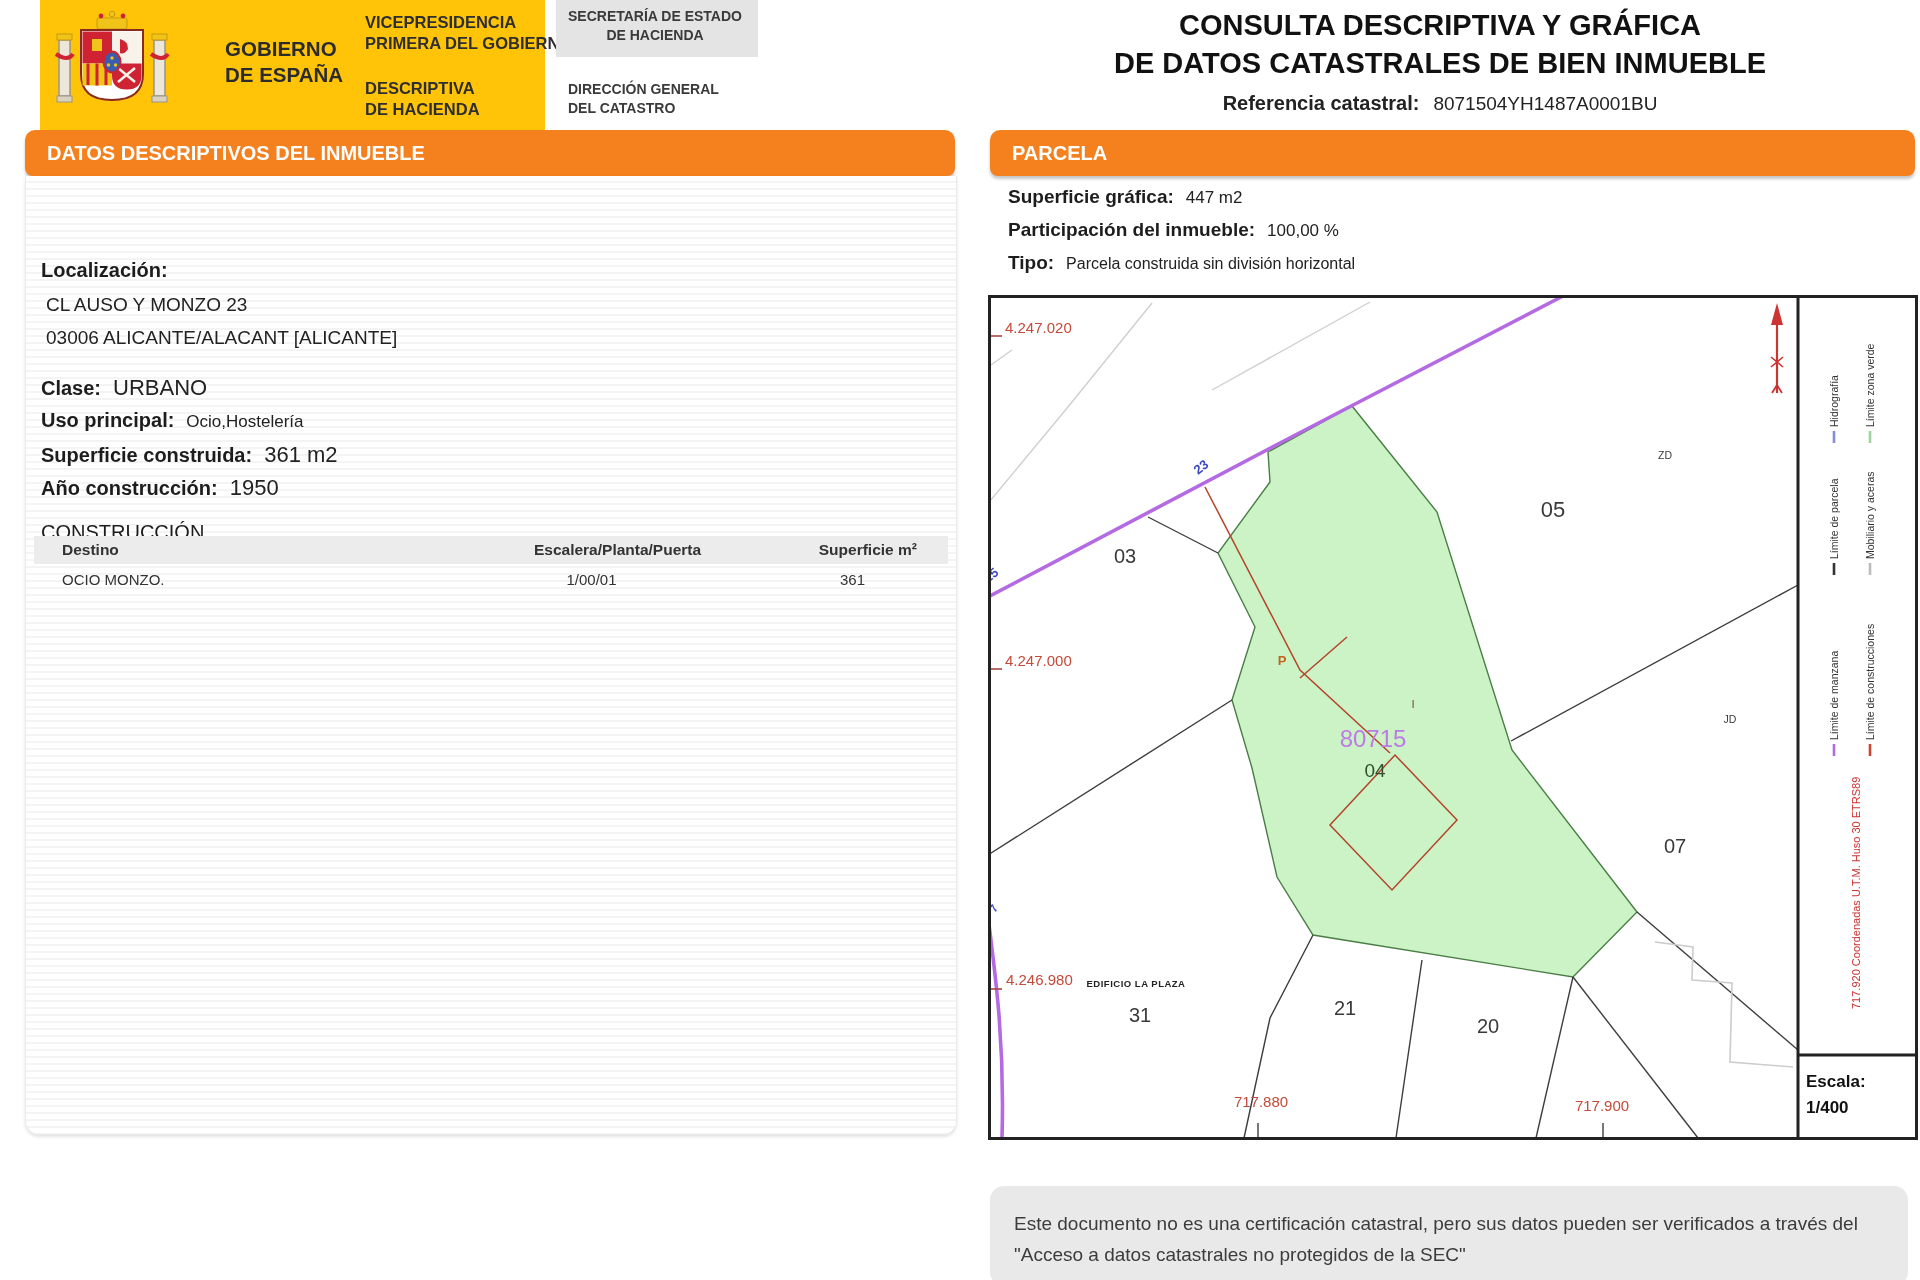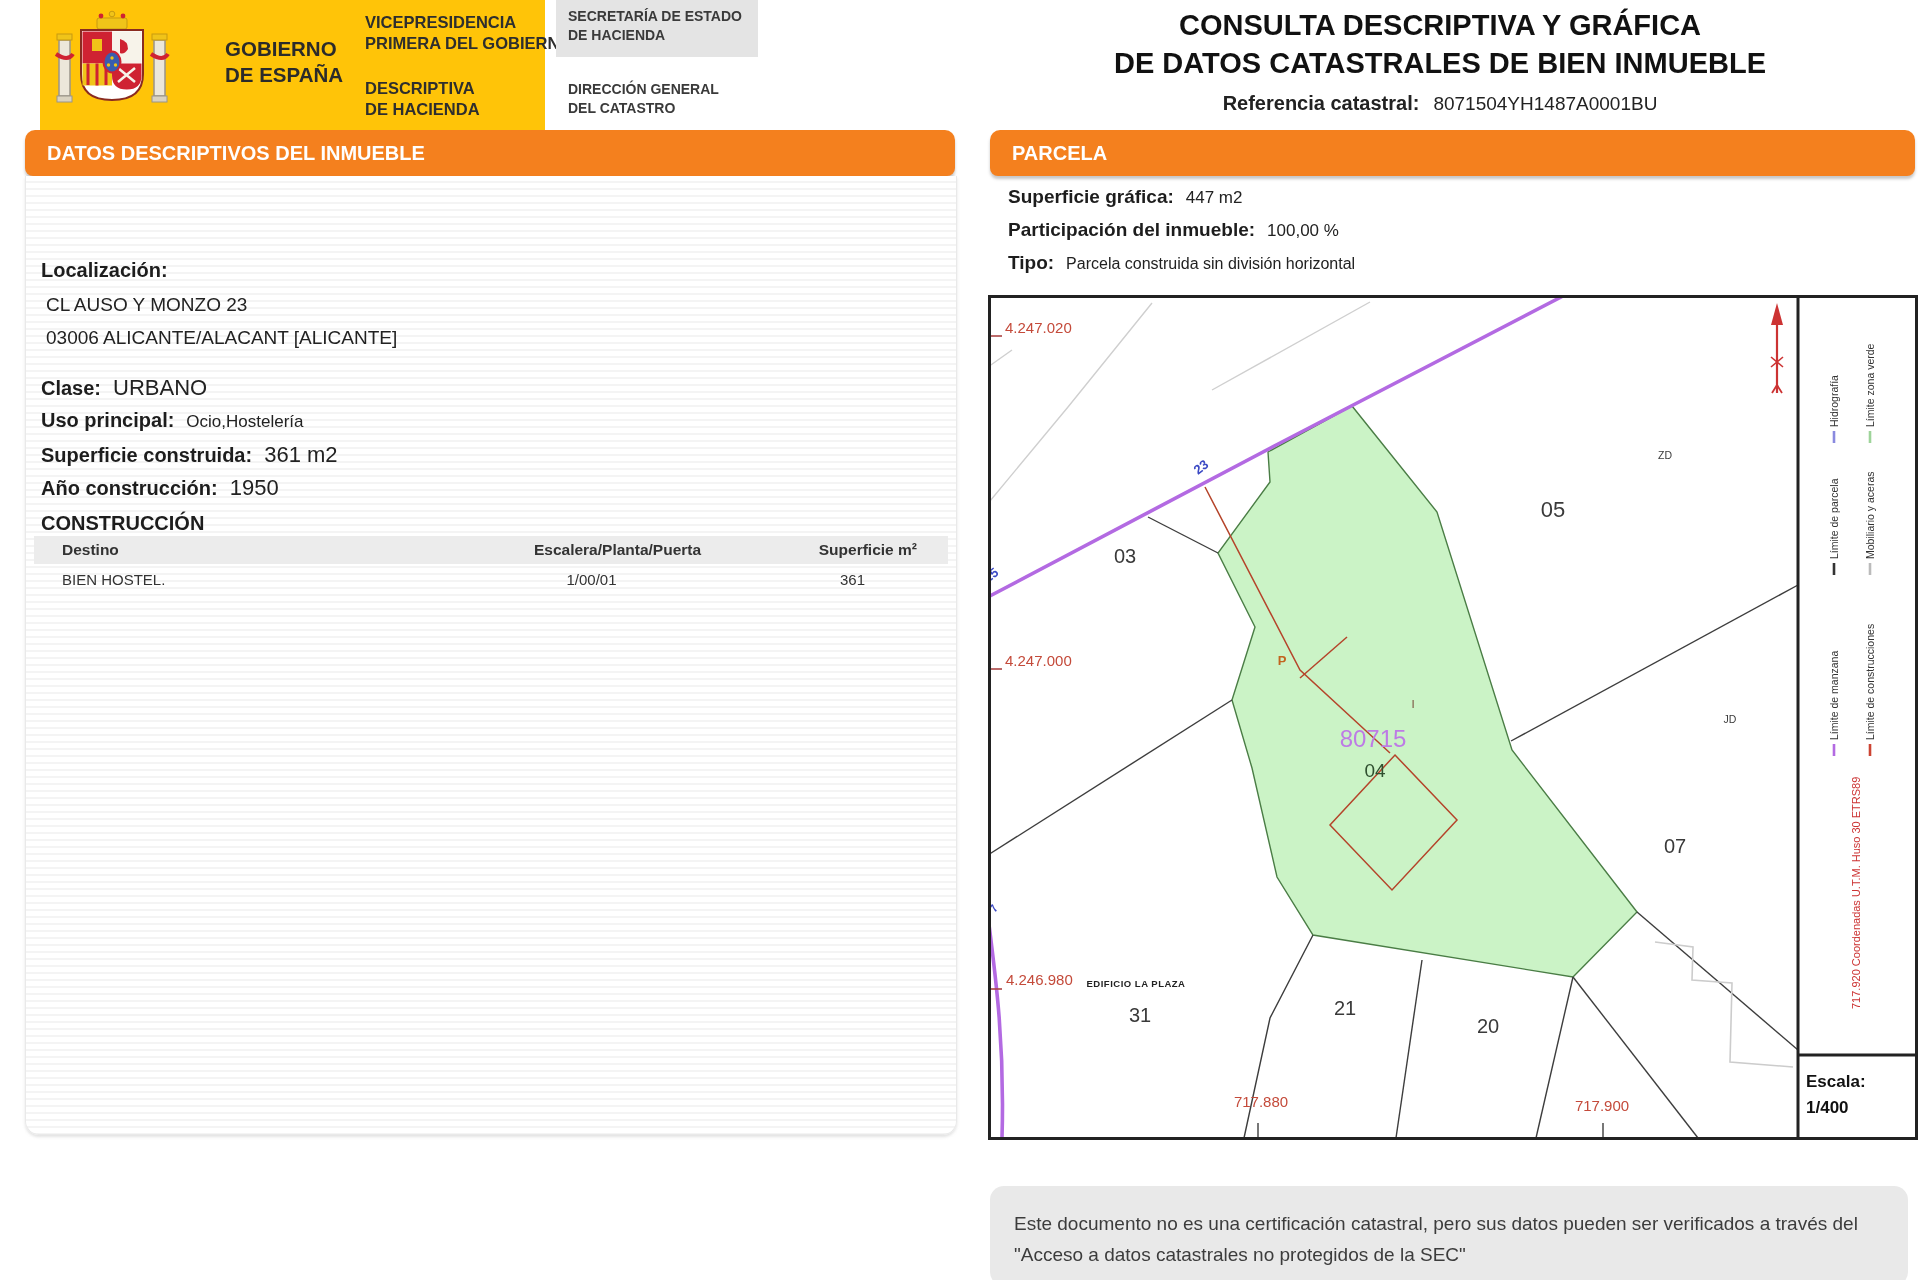--- a/index.html
+++ b/index.html
@@ -4,21 +4,21 @@
 <style>
   html,body{margin:0;padding:0;background:#fff;}
   body{width:1920px;height:1280px;position:relative;overflow:hidden;
        font-family:"Liberation Sans", sans-serif;color:#222;}
   .abs{position:absolute;}
   
   .gov-block{left:40px;top:0;width:505px;height:130px;background:#FFC408;}
   .gov-name{left:185px;top:36px;font-size:20.5px;font-weight:700;color:#2b2b2b;line-height:26px;}
   .min-col{left:325px;width:215px;font-size:16.5px;font-weight:600;color:#2e2e2e;line-height:21px;}
   .sec-box{left:556px;top:0;width:202px;height:57px;background:#e4e4e4;}
-  .sec-text{left:568px;top:7px;font-size:14px;font-weight:600;color:#3a3a3a;line-height:19px;}
+  .sec-text{left:568px;top:7px;font-size:14px;font-weight:600;color:#3a3a3a;line-height:19px;text-align:center;}
   .dir-text{left:568px;top:80px;font-size:14px;font-weight:600;color:#3a3a3a;line-height:19px;}
   .doc-title{left:965px;top:6px;width:950px;text-align:center;font-size:29px;font-weight:700;color:#111;line-height:38px;}
   .ref-line{left:965px;top:92px;width:950px;text-align:center;font-size:19px;color:#222;}
   .ref-line b{font-size:20px;margin-right:14px;}
   
   .bar{height:46px;background:#F4801E;border-radius:10px 10px 8px 8px;
        box-shadow:0 3px 3px rgba(130,130,130,.45);color:#fff;font-weight:700;
        font-size:20px;line-height:46px;}
   .bar span{padding-left:22px;}
   .bar-left{left:25px;top:130px;width:930px;}
@@ -26,21 +26,21 @@
   
   .left-body{left:25px;top:176px;width:930px;height:958px;
      background:repeating-linear-gradient(180deg,#ffffff 0px,#ffffff 5px,#f4f4f4 5px,#f4f4f4 7px);
      border:1px solid #e9e9e9;border-top:none;border-radius:0 0 14px 14px;
      box-shadow:0 2px 3px rgba(160,160,160,.3);}
   .lp{position:absolute;left:15px;}
   .lbl{font-weight:700;font-size:20px;color:#1d1d1d;}
   .val{font-size:22px;color:#222;margin-left:12px;}
   .val-sm{font-size:17px;color:#222;margin-left:12px;}
   .addr{font-size:19px;color:#222;}
-  .constr-title{font-weight:700;font-size:20px;color:#1d1d1d;}
+  .constr-title{font-weight:400;font-size:20px;color:#1d1d1d;margin-top:9px;}
   .tbl-head{position:absolute;left:8px;top:360px;width:914px;height:28px;background:#ececec;
             display:grid;grid-template-columns:42% 38% 20%;align-items:center;
             font-size:15.5px;font-weight:700;color:#333;gap:26px;}
   .tbl-row{position:absolute;left:8px;top:390px;width:914px;height:26px;
            display:grid;grid-template-columns:42% 38% 20%;align-items:center;
            font-size:15px;color:#333;}
   .c1{padding-left:28px;text-align:left;}
   .c2{text-align:center;}
   .c3{text-align:right;padding-right:83px;}
   
@@ -138,21 +138,21 @@
     <span class="lbl">Año construcción:</span><span class="val">1950</span>
   </div>
 
   <div class="lp constr-title" style="top:336px">CONSTRUCCIÓN</div>
   <div class="tbl-head">
     <div class="c1">Destino</div>
     <div class="c2">Escalera/Planta/Puerta</div>
     <div class="c3">Superficie m²</div>
   </div>
   <div class="tbl-row">
-    <div class="c1">BIEN HOSTEL.</div>
+    <div class="c1">OCIO MONZO.</div>
     <div class="c2">1/00/01</div>
     <div class="c3">361</div>
   </div>
 </div>
 
 <div class="abs bar bar-right"><span>PARCELA</span></div>
 <div class="rp-field" style="top:186px">
   <span class="lbl" style="font-size:19px">Superficie gráfica:</span><span class="val" style="font-size:17px">447 m2</span>
 </div>
 <div class="rp-field" style="top:219px">

